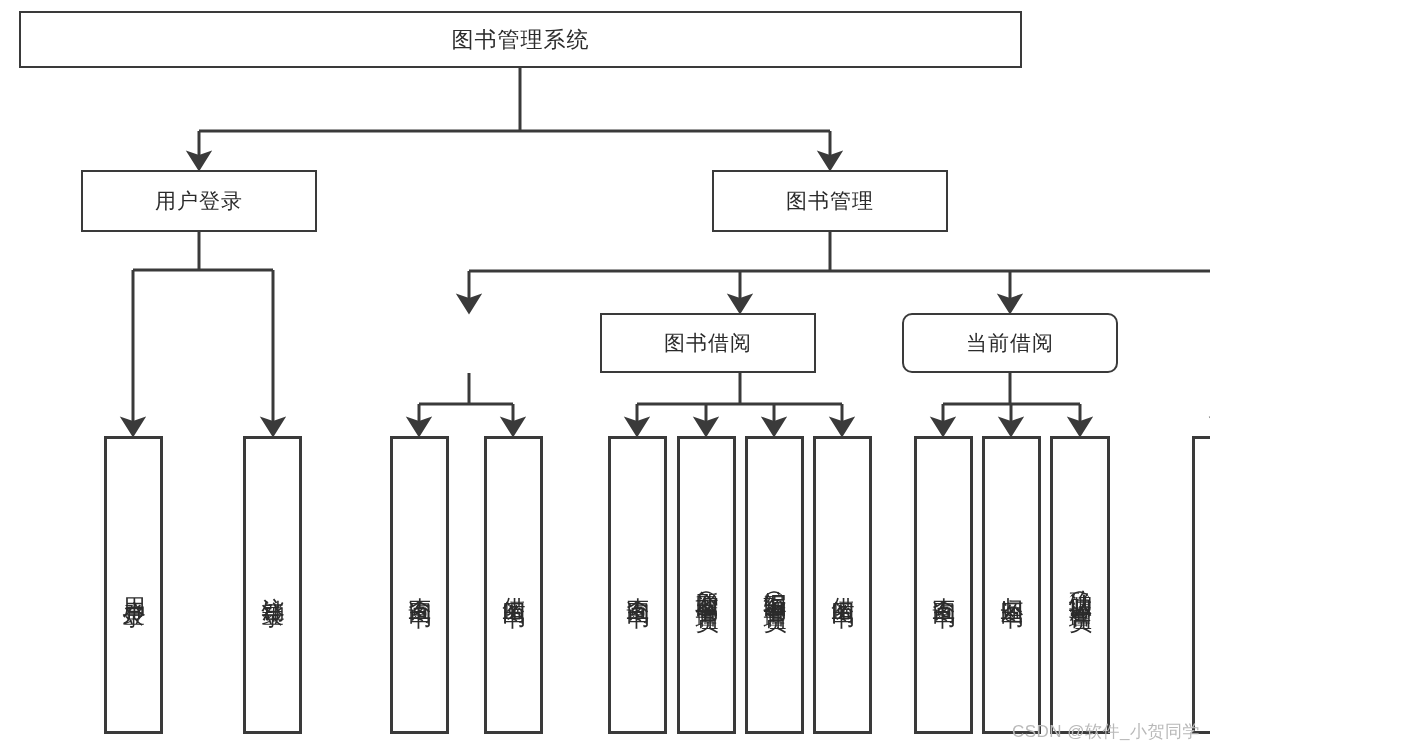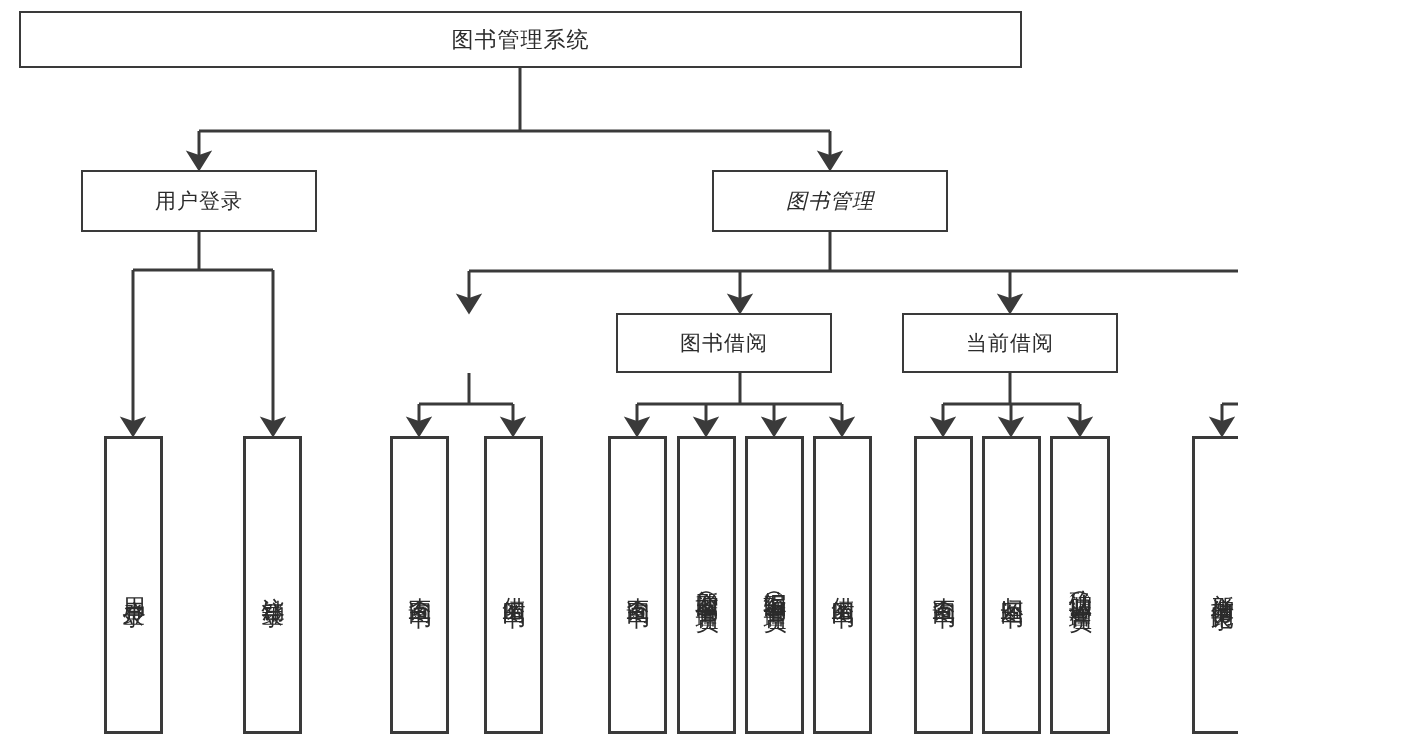--- a/index.html
+++ b/index.html
@@ -7,21 +7,20 @@
   body{
     font-family:"Liberation Sans","DejaVu Sans",sans-serif;
     color:#2b2b2b;
   }
   #canvas{
     position:relative;
     width:1210px;
     height:747px;
     background:#ffffff;
     overflow:hidden;
-    padding-left:28px;
   }
   .node{
     position:absolute;
     box-sizing:border-box;
     background:#ffffff;
     border:2px solid #3a3a3a;
     display:flex;
     align-items:center;
     justify-content:center;
     text-align:center;
@@ -125,28 +124,28 @@
     <path class="wire" d="M1338,404 L1338,426" marker-end="url(#arrow)"></path>
   </svg>
 
   <div class="node top" style="left:19px; top:11px; width:1003px; height:57px;">
     <span class="label">图书管理系统</span>
   </div>
 
   <div class="node" style="left:81px; top:170px; width:236px; height:62px;">
     <span class="label">用户登录</span>
   </div>
-  <div class="node" style="left:712px; top:170px; width:236px; height:62px;font-style:italic;">
+  <div class="node" style="left:712px; top:170px; width:236px; height:62px;">
     <span class="label">图书管理</span>
   </div>
 
-  <div class="node" style="left:616px; top:313px; width:216px; height:60px;">
+  <div class="node" style="left:600px; top:313px; width:216px; height:60px;">
     <span class="label">图书借阅</span>
   </div>
-  <div class="node" style="left:902px; top:313px; width:216px; height:60px;">
+  <div class="node" style="left:902px; top:313px; width:216px; height:60px;border-radius:10px;">
     <span class="label">当前借阅</span>
   </div>
 
   <div class="node vertical" style="left:104px; top:436px; width:59px; height:298px;">
     <span class="label">用户登录</span>
   </div>
   <div class="node vertical" style="left:243px; top:436px; width:59px; height:298px;">
     <span class="label">注销登录</span>
   </div>
 
@@ -180,14 +179,15 @@
     <span class="label">确认归还（管理员）</span>
   </div>
 
   <div class="node vertical" style="left:1192px; top:436px; width:60px; height:298px;">
     <span class="label">新增借阅记录</span>
   </div>
   <div class="node vertical" style="left:1308px; top:436px; width:60px; height:298px;">
     <span class="label">查询借阅记录</span>
   </div>
 
+  <div class="watermark">CSDN @软件_小贺同学</div>
 
 </div>
 
 </body></html>

